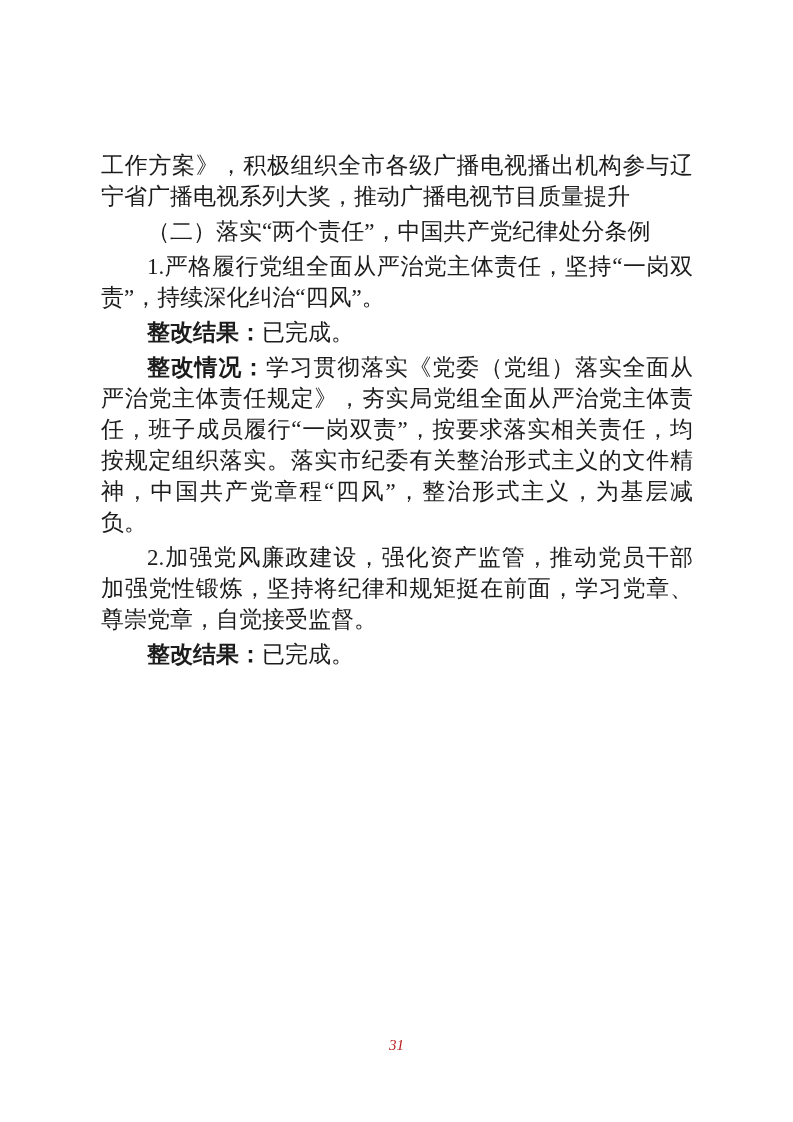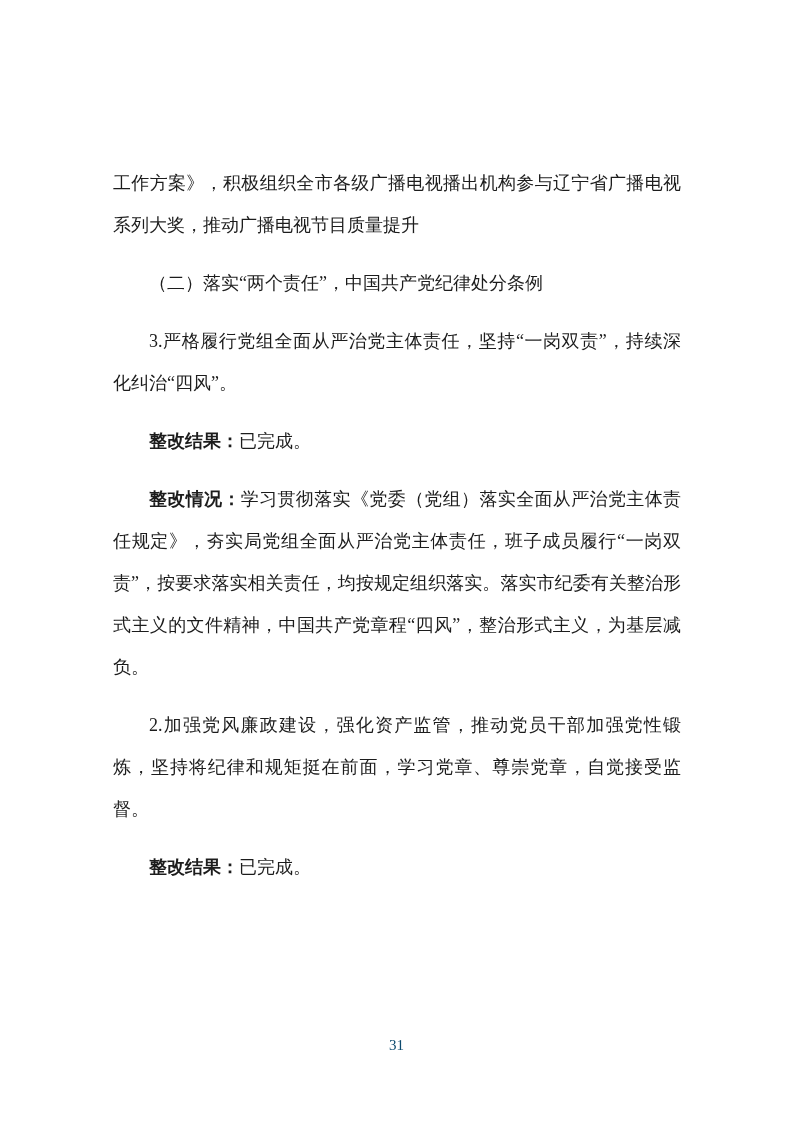--- a/index.html
+++ b/index.html
@@ -17,63 +17,64 @@
     font-family: "Liberation Serif", "DejaVu Serif", serif;
     color: #1c1c1c;
   }
   .content {
     position: absolute;
     left: 97px;
     top: 146px;
     width: 600px;
   }
   .para {
-    margin: 16px;
-    font-size: 18px;
-    line-height: 42px;
+    margin: 4px;
+    font-size: 23px;
+    line-height: 31px;
     text-align: justify;
     word-break: break-all;
     letter-spacing: 0;
   }
   .indent {
     text-indent: 2em;
   }
   .seg-label {
     font-weight: bold;
     font-family: "Liberation Sans", "DejaVu Sans", sans-serif;
   }
   .footer {
     position: absolute;
     left: 0;
     top: 1036px;
     width: 100%;
     text-align: center;
   }
   .page-number {
     font-size: 15px;
-    color: #0c4a6e;
+    color: #b91c1c;
     font-family: "Liberation Serif", "DejaVu Serif", serif;
+    font-style: italic;
   }
 </style>
 </head>
 <body>
 
 <div class="page">
   <div class="content">
 
     <p class="para">
       <span>工作方案》，积极组织全市各级广播电视播出机构参与辽宁省广播电视系列大奖，推动广播电视节目质量提升</span>
     </p>
 
     <p class="para indent">
       <span>（二）落实“两个责任”，中国共产党纪律处分条例</span>
     </p>
 
     <p class="para indent">
-      <span>3.严格履行党组全面从严治党主体责任，坚持“一岗双责”，持续深化纠治“四风”。</span>
+      <span>1.严格履行党组全面从严治党主体责任，坚持“一岗双责”，持续深化纠治“四风”。</span>
     </p>
 
     <p class="para indent">
       <span class="seg-label">整改结果：</span><span>已完成。</span>
     </p>
 
     <p class="para indent">
       <span class="seg-label">整改情况：</span><span>学习贯彻落实《党委（党组）落实全面从严治党主体责任规定》，夯实局党组全面从严治党主体责任，班子成员履行“一岗双责”，按要求落实相关责任，均按规定组织落实。落实市纪委有关整治形式主义的文件精神，中国共产党章程“四风”，整治形式主义，为基层减负。</span>
     </p>
 

